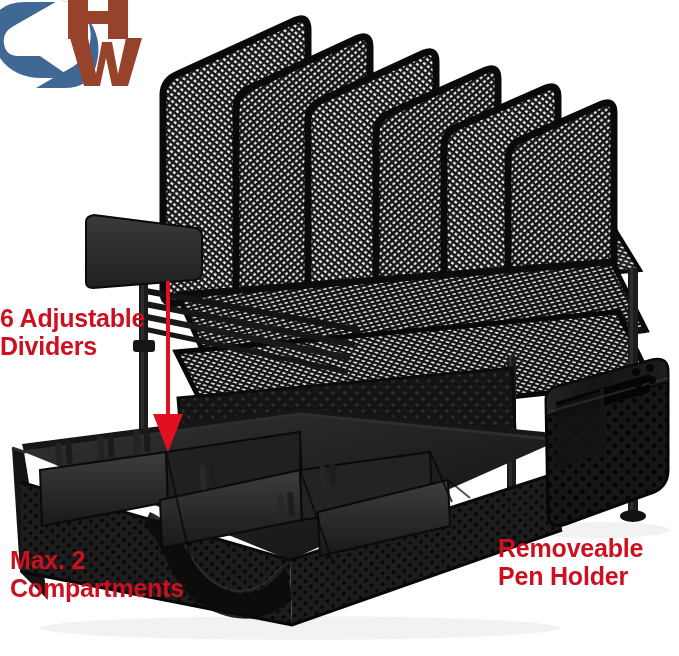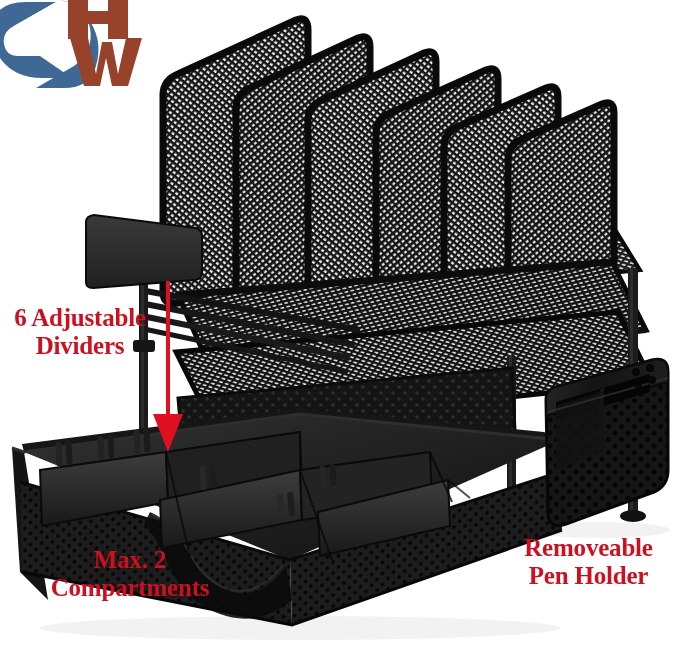--- a/index.html
+++ b/index.html
@@ -25,24 +25,23 @@
     left: -10px;
     top: -6px;
     width: 160px;
     height: 100px;
   }
 
   
   .annot {
     position: absolute;
     color: #CC1020;
-    font-family: Liberation Serif, serif;
+    font-family: Liberation Sans, sans-serif;
     font-weight: bold;
     line-height: 1.12;
-    text-align: center;
     white-space: pre-line;
     letter-spacing: -0.2px;
   }
   #annot-dividers {
     left: 0px;
     top: 304px;
     width: 160px;
     font-size: 25px;
   }
   #annot-compartments {

